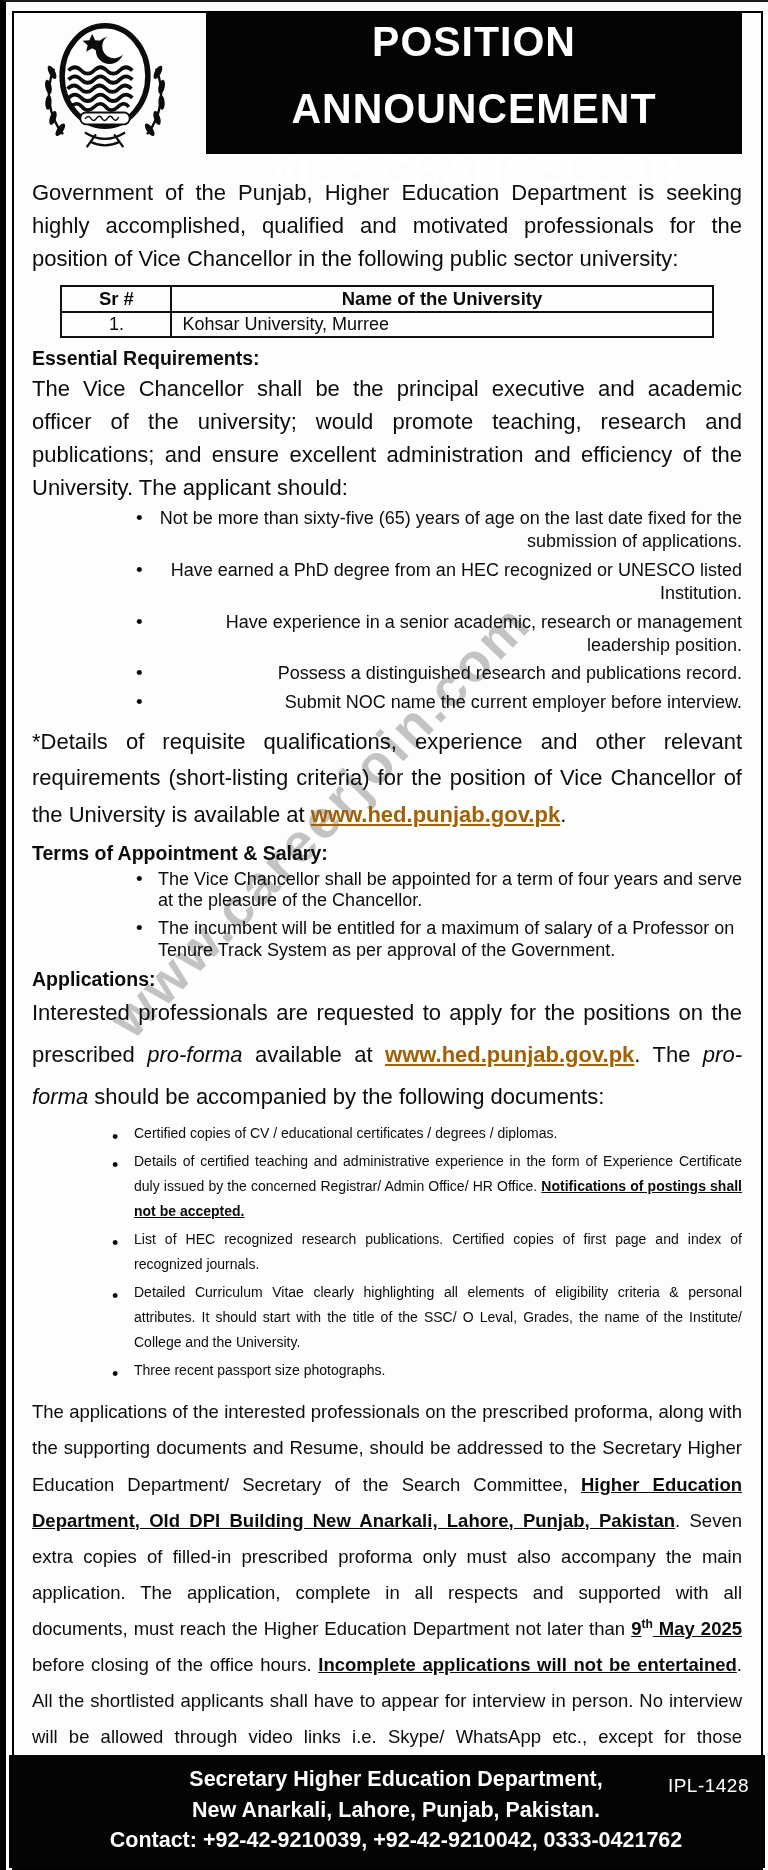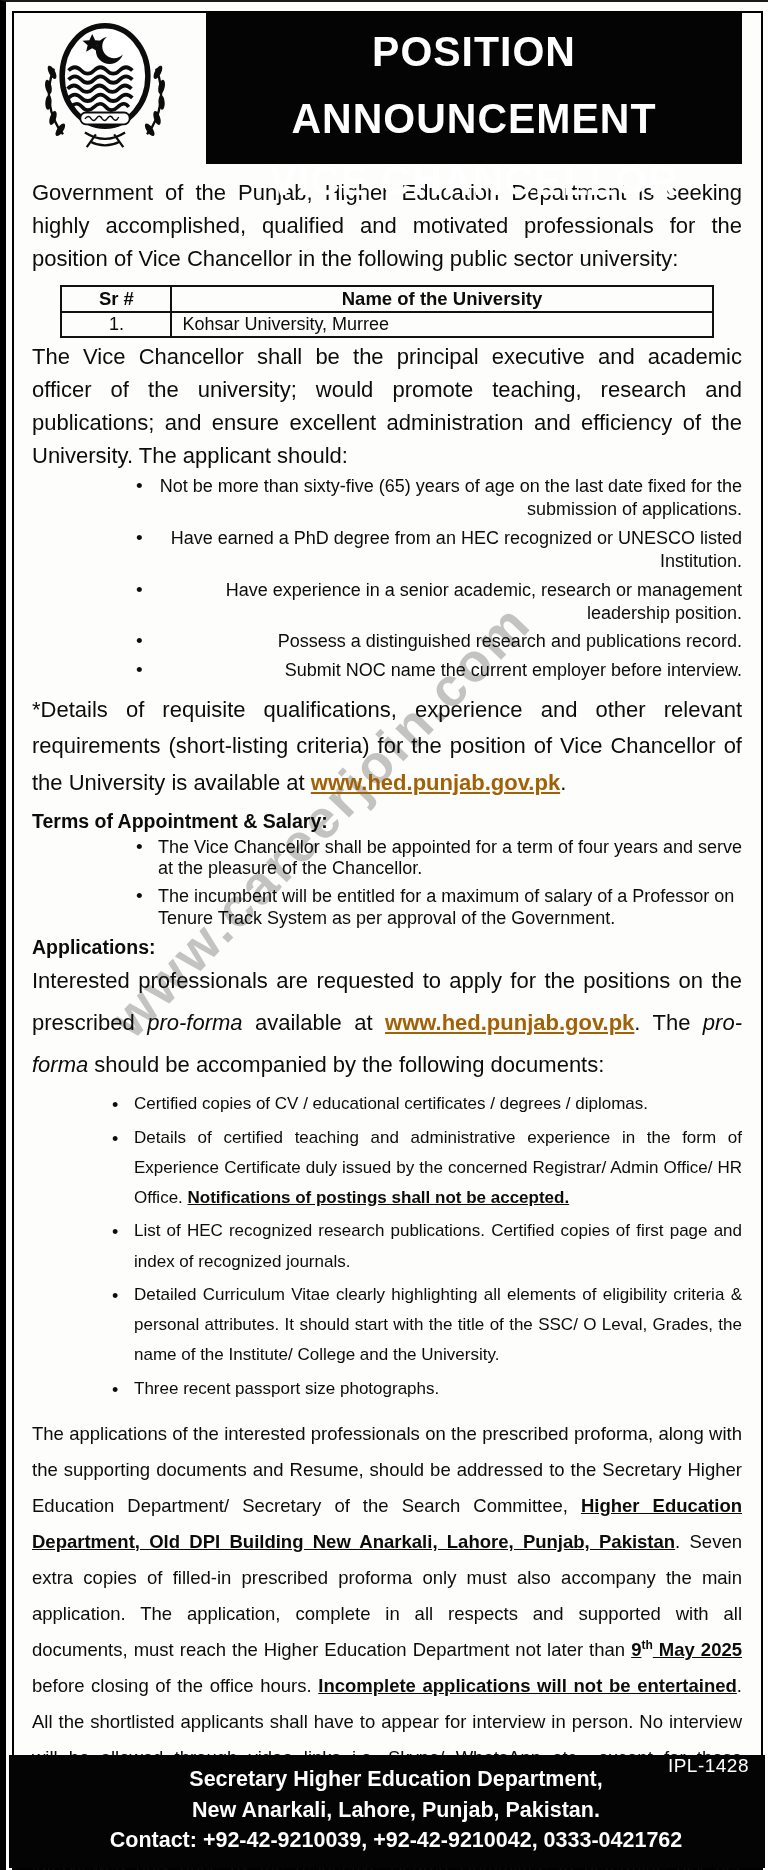--- a/index.html
+++ b/index.html
@@ -9,21 +9,21 @@
   .frame{position:absolute;top:9px;left:6px;right:5px;bottom:0;border:2.5px solid #000;}
   .content{position:relative;z-index:2;padding:10px 26px 0 26px;}
   
   .watermark{position:absolute;z-index:1;left:15px;top:765px;width:640px;height:60px;
              font-size:54px;font-weight:700;letter-spacing:3px;color:rgba(125,125,125,.45);
              transform:rotate(-46deg);white-space:nowrap;pointer-events:none;}
   
   .hdr{display:flex;align-items:flex-start;height:152px;margin-bottom:0;}
   .logo{width:146px;height:148px;flex:0 0 auto;}
   .titlebox{flex:1;margin-left:28px;background:#040404;color:#fff;text-align:center;
-            padding:10px 4px 12px 4px;height:130px;box-sizing:content-box;}
+            padding:0 4px 12px 4px;height:130px;box-sizing:content-box;}
   .titlebox .t1,.titlebox .t2{font-weight:700;font-size:41px;letter-spacing:1px;line-height:1.55;
             transform:scaleY(1.05);}
   
   .p{font-size:22px;text-align:justify;}
   .intro{margin-top:12px;line-height:1.5;}
   
   table.uni{width:92%;margin:10px auto 0 auto;border-collapse:collapse;font-size:18px;}
   table.uni th,table.uni td{border:2px solid #111;padding:1px 10px;}
   table.uni th{font-weight:700;font-size:18.5px;}
   td.sr{width:88px;text-align:center;}
@@ -34,32 +34,32 @@
   ul.tight li{position:relative;font-size:18px;line-height:1.3;margin-bottom:5px;padding-left:22px;text-align:right;}
   ul.tight li::before{content:"\2022";position:absolute;left:0;top:-1px;font-size:19px;}
   .details{margin-top:10px;line-height:1.65;}
   .lnk{font-weight:700;text-decoration:underline;color:#a16207;}
   ul.terms{margin:4px 0 0 0;padding:0 0 0 104px;list-style:none;}
   ul.terms li{position:relative;font-size:18px;line-height:1.18;margin-bottom:7px;padding-left:22px;}
   ul.terms li::before{content:"\2022";position:absolute;left:0;top:-1px;font-size:19px;}
   .apps-p{line-height:1.9;margin-top:1px;}
   .it{font-style:italic;}
   ul.docs{margin:4px 0 0 0;padding:0 0 0 78px;list-style:none;}
-  ul.docs li{position:relative;font-size:17px;line-height:1.78;margin-bottom:3px;padding-left:24px;text-align:justify;}
+  ul.docs li{position:relative;font-size:14px;line-height:1.78;margin-bottom:3px;padding-left:24px;text-align:justify;}
   ul.docs li::before{content:"\2022";position:absolute;left:2px;top:0;font-size:18px;}
   .b{font-weight:700;text-decoration:underline;}
   .bu{font-weight:700;text-decoration:underline;}
   .closing{margin-top:12px;line-height:1.95;font-size:18.5px;}
   .note{margin-top:2px;line-height:1.85;font-size:18.5px;}
   sup{font-size:12px;font-weight:700;}
   
   .footer{position:absolute;z-index:3;left:3px;right:3px;bottom:2px;background:#040404;color:#fff;
           text-align:center;padding:9px 0 12px 0;}
   .footer .fl{font-weight:700;font-size:21.5px;line-height:1.42;padding-left:18px;}
-  .footer .ref{position:absolute;right:16px;top:0;font-size:19px;font-weight:400;letter-spacing:.5px;}
+  .footer .ref{position:absolute;right:16px;top:20px;font-size:19px;font-weight:400;letter-spacing:.5px;}
 </style>
 </head>
 <body>
 
 <div class="page">
   <div class="watermark">www.careerjoin.com</div>
   <div class="frame"></div>
 
   <div class="content">
 
@@ -120,20 +120,21 @@
         <th>Sr #</th>
         <th>Name of the University</th>
       </tr>
       <tr>
         <td class="sr">1.</td>
         <td>Kohsar University, Murree</td>
       </tr>
     </tbody>
       </table>
 
+    <div class="h">Essential Requirements:</div>
     <div class="p er-intro">The Vice Chancellor shall be the principal executive and academic officer of the university; would promote teaching, research and publications; and ensure excellent administration and efficiency of the University. The applicant should:</div>
     <ul class="tight">
       <li>Not be more than sixty-five (65) years of age on the last date fixed for the submission of applications.</li>
       <li>Have earned a PhD degree from an HEC recognized or UNESCO listed Institution.</li>
       <li>Have experience in a senior academic, research or management leadership position.</li>
       <li>Possess a distinguished research and publications record.</li>
       <li>Submit NOC name the current employer before interview.</li>
     </ul>
 
     <div class="p details"><span>*Details of requisite qualifications, experience and other relevant requirements (short-listing criteria) for the position of Vice Chancellor of the University is available at </span><span class="lnk">www.hed.punjab.gov.pk</span><span>.</span></div>

